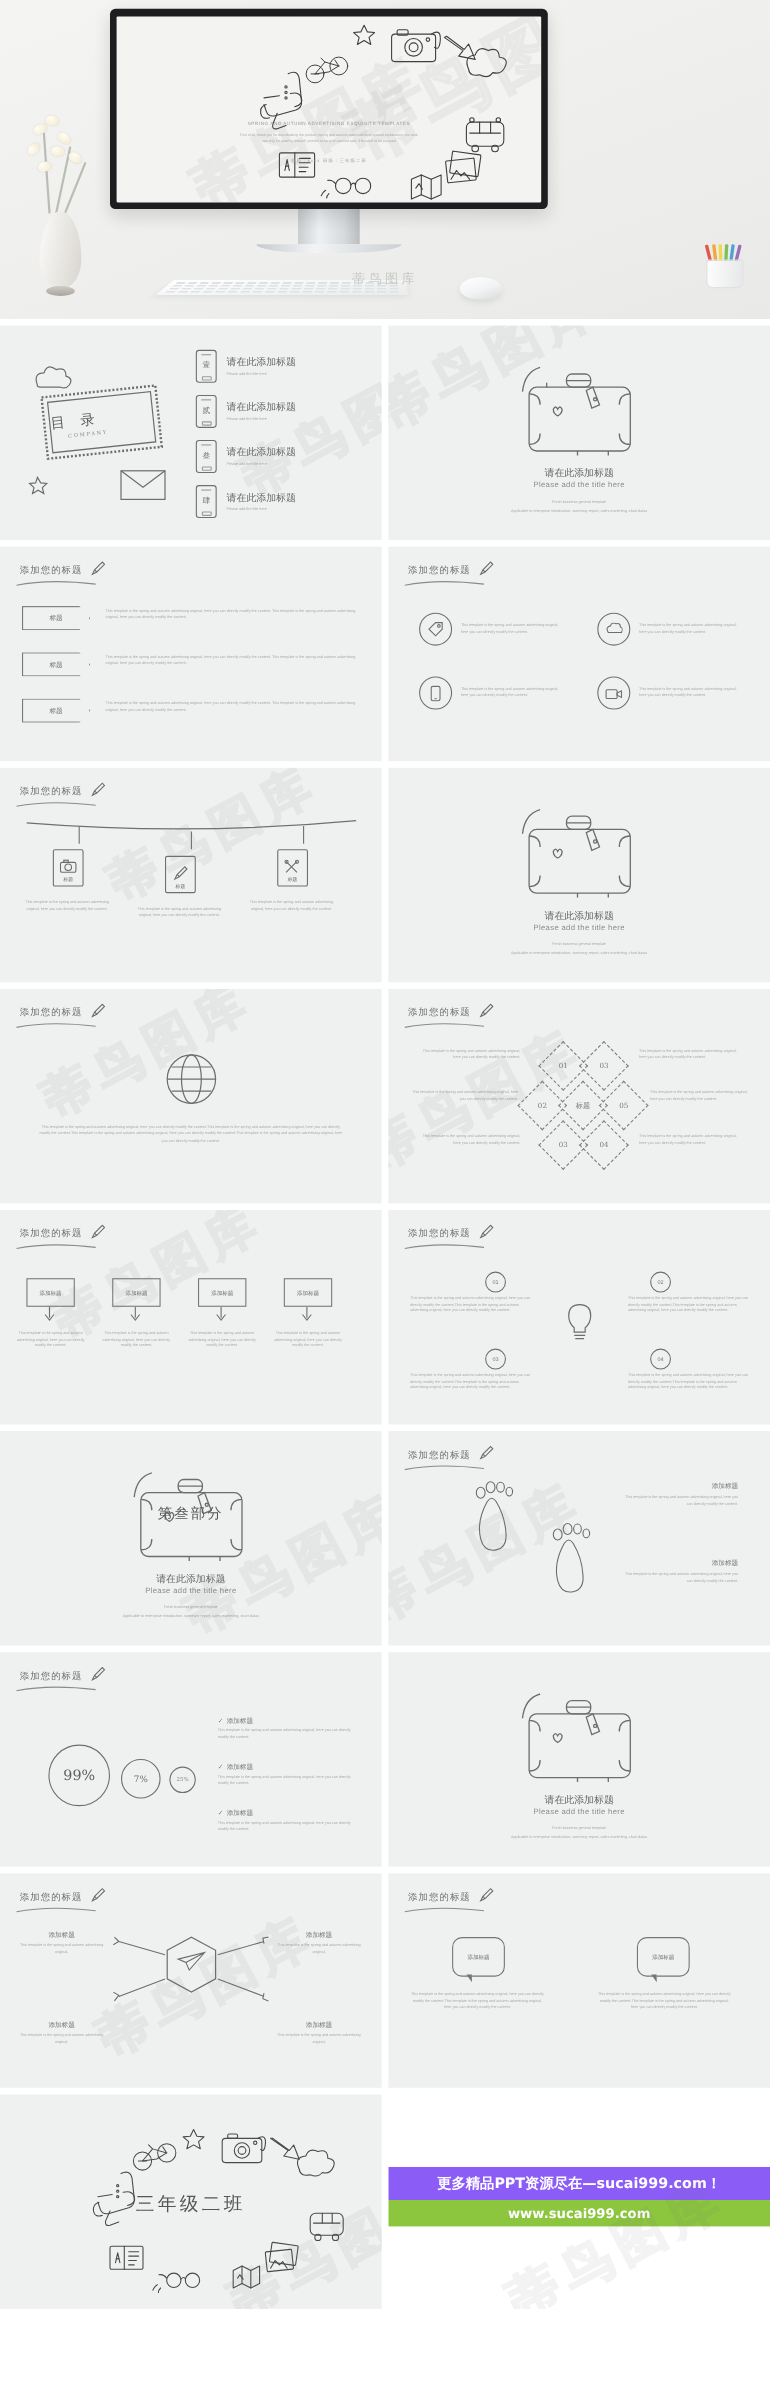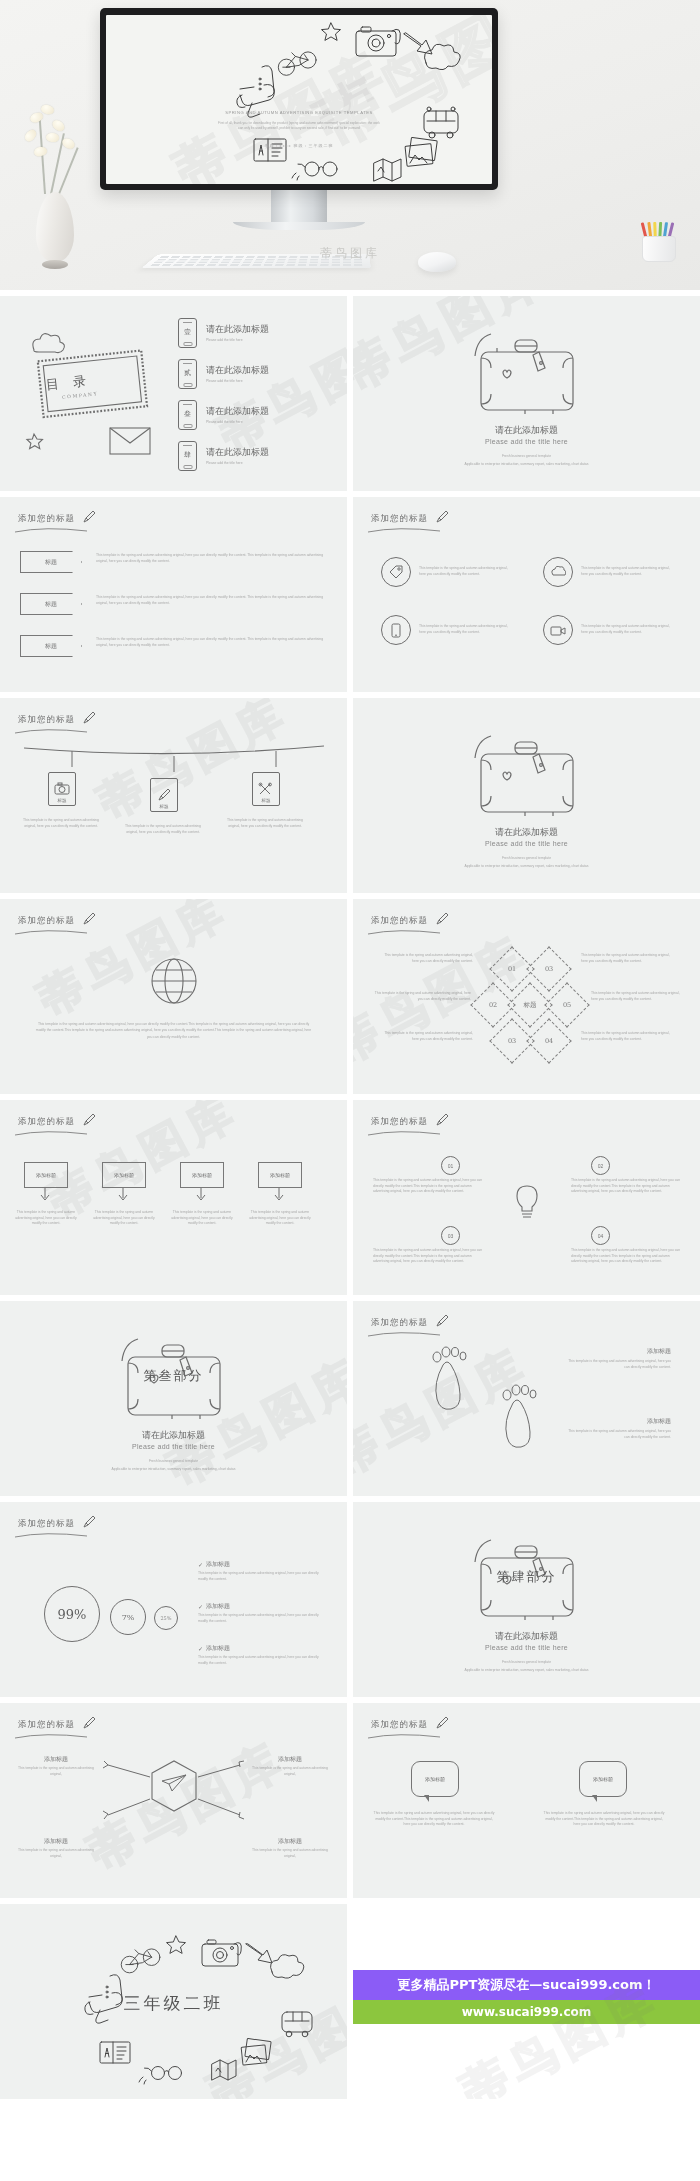--- a/index.html
+++ b/index.html
@@ -734,21 +734,20 @@
         <path d="M8 26 q2 -18 16 -22"></path>
         <rect x="14" y="22" width="92" height="58" rx="7"></rect>
         <rect x="48" y="10" width="22" height="12" rx="5"></rect>
           <path d="M48 16 h22"></path>
         <path d="M14 28 q10 0 10 10 M106 28 q-10 0 -10 10 M14 74 q10 0 10 -10 M106 74 q-10 0 -10 -10"></path>
         <path d="M72 22 l6 16 -7 3 -5 -16 z"></path>
           <circle cx="74" cy="33" r="1.4"></circle>
         <path d="M58 80 v4 M86 80 v4"></path>
         <path d="M36 42 q2 -4 4 0 q2 -4 4 0 q0 4 -4 6 q-4 -2 -4 -6z"></path>
       </svg>
-      <div style="position:absolute;left:0;right:0;top:66px;text-align:center;" class="cn-lg">第肆部分</div>
       <div style="position:absolute;left:0;right:0;top:128px;text-align:center;" class="cn-md">请在此添加标题</div>
       <div style="position:absolute;left:0;right:0;top:142px;text-align:center;" class="en-sub">Please add the title here</div>
       <div style="position:absolute;left:0;right:0;top:158px;text-align:center;" class="tiny">Fresh business general template</div>
       <div style="position:absolute;left:90px;right:90px;top:166px;text-align:center;" class="tiny">Applicable to enterprise introduction, summary report, sales marketing, chart datas</div>
     </div>
 
     <div class="slide">
       <div class="sld-head">添加您的标题</div>
       <svg class="sld-underline" viewBox="0 0 74 6" fill="none" stroke="#8a8a8a" stroke-width="1">
           <path d="M1 5 q30 -6 72 -1"></path>

